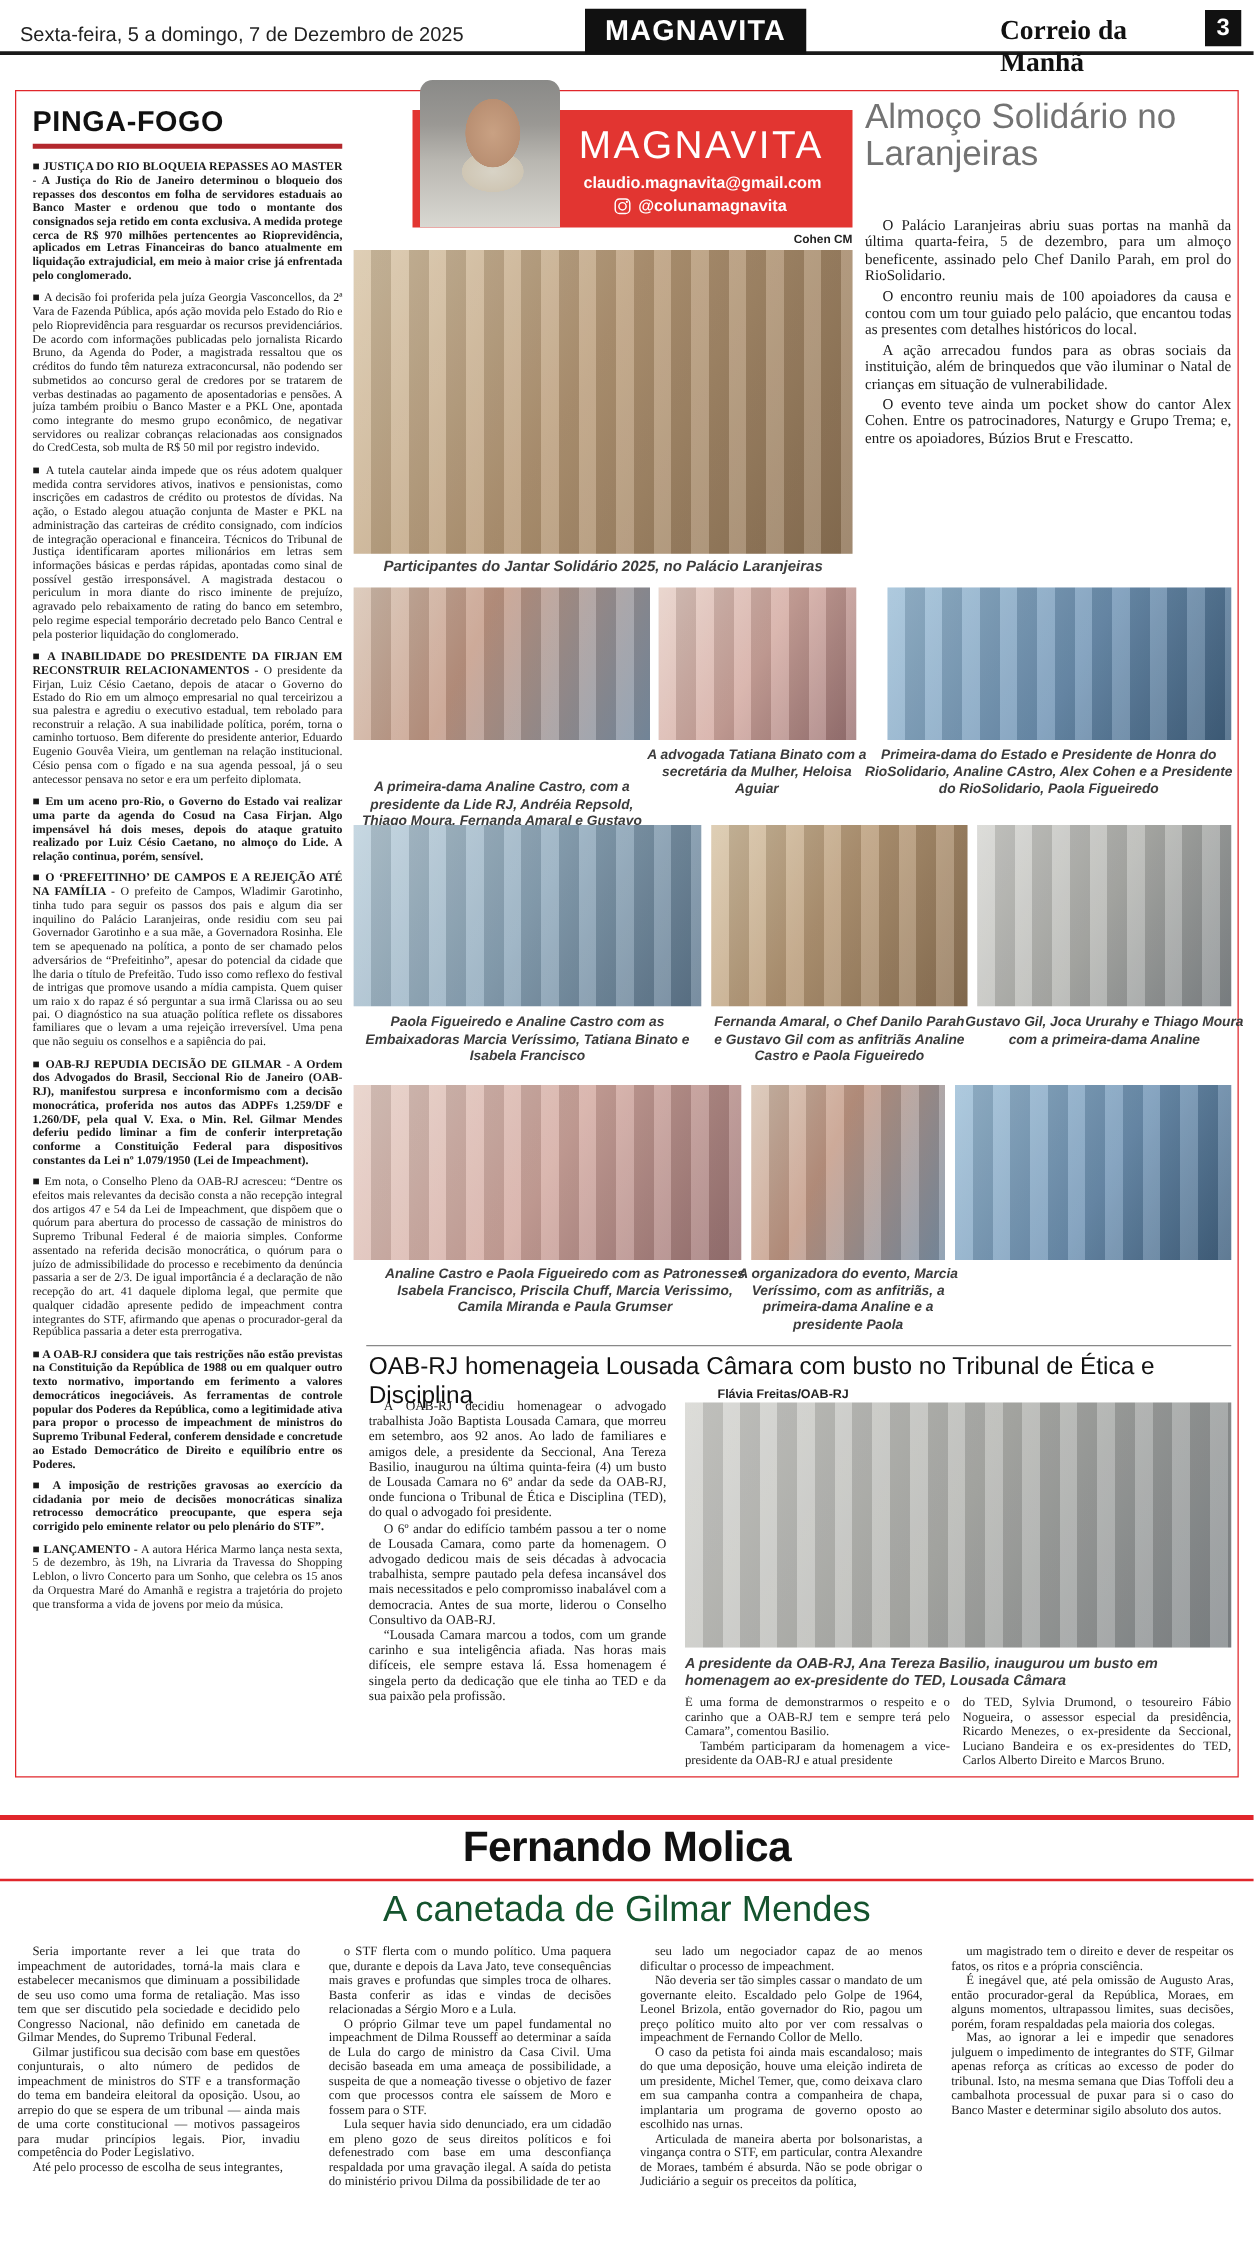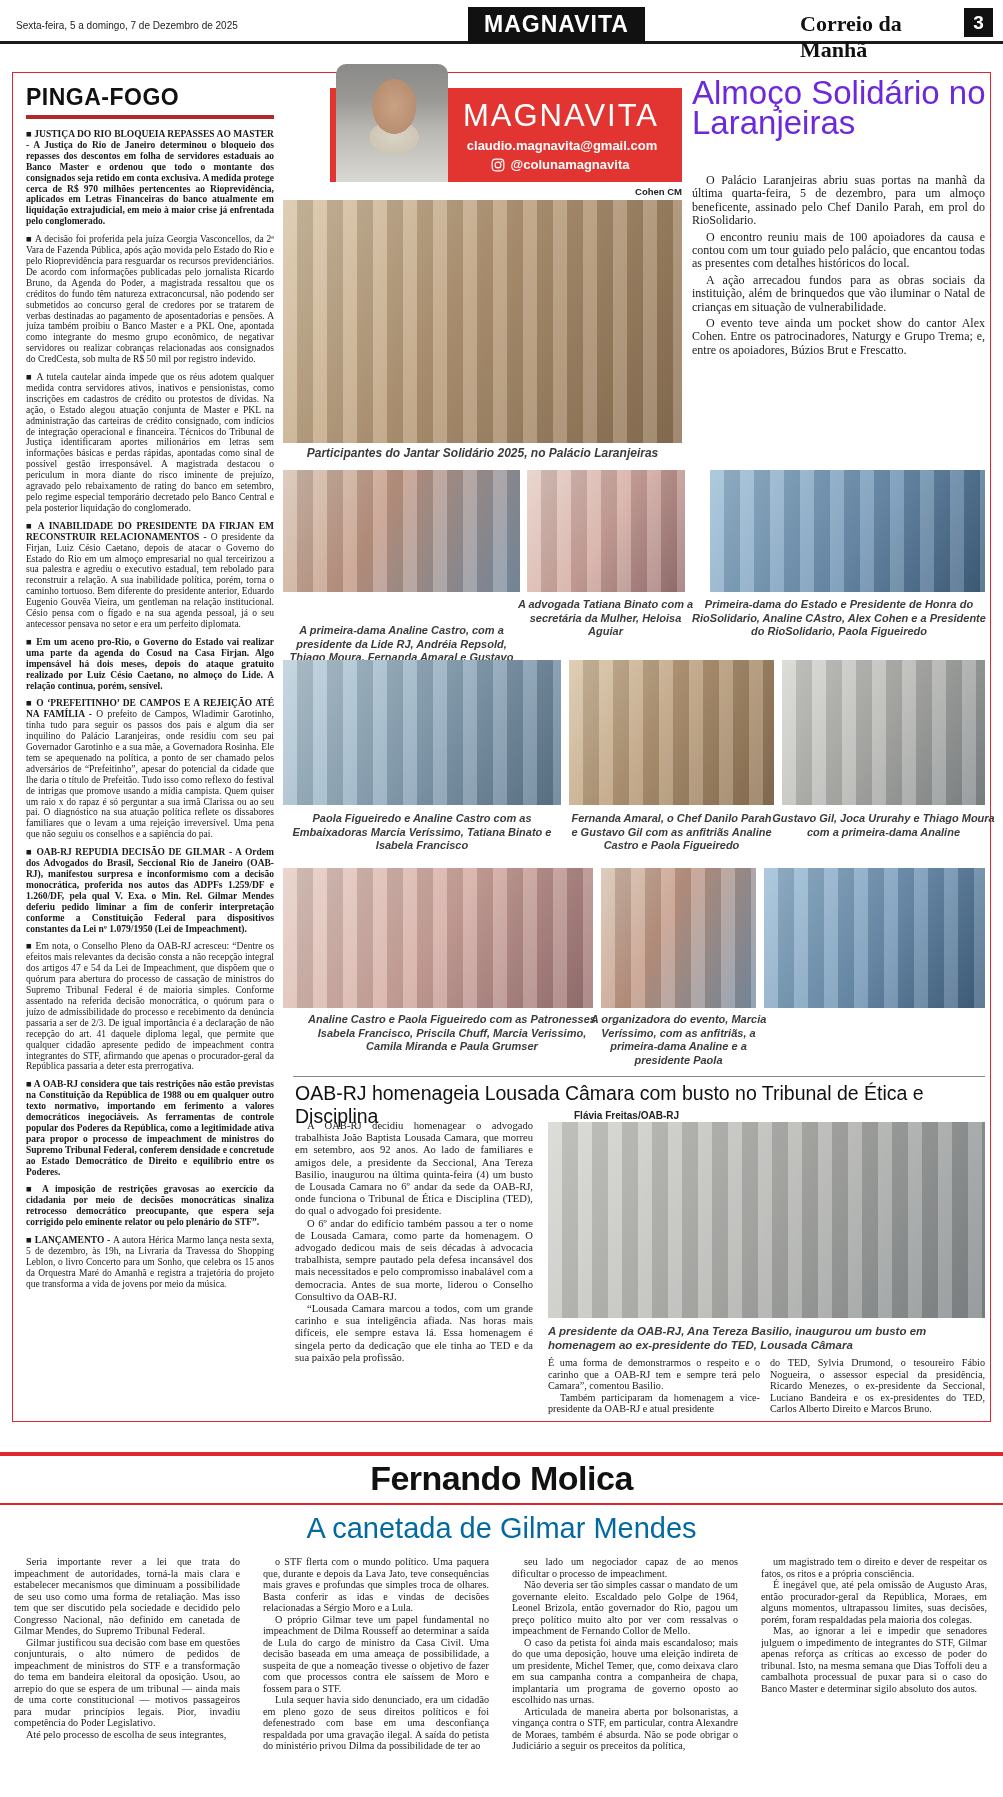--- a/index.html
+++ b/index.html
@@ -1,21 +1,21 @@
 <!DOCTYPE html>
 <html><head>
 <meta charset="utf-8">
 <style>
   * { box-sizing: border-box; }
   body { margin:0; background:#ffffff; font-family:"Liberation Serif", serif; color:#1a1a1a; }
   .page { position:relative; width:1003px; height:1797px; background:#fff; overflow:hidden; }
   .abs { position:absolute; }
 
   
-  .h-date { left:16px; top:20px; font-family:"Liberation Sans",sans-serif; font-size:10px; color:#222; }
+  .h-date { left:16px; top:20px; font-family:"Liberation Sans",sans-serif; font-size:16px; color:#222; }
   .h-rule { left:0; top:41px; width:1003px; height:3px; background:#1a1a1a; }
   .h-badge { left:468px; top:7px; background:#111; color:#fff; font-family:"Liberation Sans",sans-serif;
              font-weight:bold; font-size:23px; letter-spacing:1px; padding:4px 16px 5px; }
   .h-paper { left:800px; top:11px; width:160px; font-family:"Liberation Serif",serif; font-weight:bold; font-size:22px; color:#111; }
   .h-page  { left:964px; top:8px; width:29px; height:29px; background:#111; color:#fff;
              font-family:"Liberation Sans",sans-serif; font-weight:bold; font-size:19px;
              display:flex; align-items:center; justify-content:center; }
 
   
   .frame { left:12px; top:72px; width:979px; height:1350px; border:1px solid #e0262b; }
@@ -55,21 +55,21 @@
   .gblue { background:linear-gradient(120deg,#9fc0d8,#6f93b4 55%,#41617f); }
   .gpink { background:linear-gradient(120deg,#e6cfc6,#d3a9a0 50%,#9c7474); }
   .ggray { background:linear-gradient(120deg,#d6d6d2,#b3b4b0 50%,#84898c); }
 
   .cap { position:absolute; font-family:"Liberation Sans",sans-serif; font-style:italic; font-weight:bold;
          font-size:11px; line-height:13.5px; color:#3c3c3c; text-align:center; }
   .cap-main { font-size:12px; }
 
   
   .alm-title { left:692px; top:78px; width:300px; font-family:"Liberation Sans",sans-serif;
-               font-size:33px; line-height:30px; color:#6d28d9; }
+               font-size:28px; line-height:30px; color:#737373; }
   .alm-body { left:692px; top:174px; width:293px; height:284px; overflow:hidden;
               font-size:12px; line-height:13.4px; text-align:justify; }
   .alm-body p { margin:0 0 3px; text-indent:14px; }
 
   
   .oab-rule { left:293px; top:1076px; width:692px; height:1px; background:#888; }
   .oab-head { left:295px; top:1082px; width:695px; font-family:"Liberation Sans",sans-serif;
               font-size:19.5px; color:#111; }
   .oab-credit { left:548px; top:1110px; font-family:"Liberation Sans",sans-serif; font-weight:bold;
                 font-size:10px; color:#222;margin-left:26px; }
@@ -83,21 +83,21 @@
               font-size:10.2px; line-height:11.6px; text-align:justify; }
   .oab-colA p, .oab-colB p { margin:0; text-indent:12px; }
   .oab-colA p:first-child, .oab-colB p:first-child { text-indent:0; }
 
   
   .mo-bar1 { left:0; top:1452px; width:1003px; height:4px; background:#e0262b; }
   .mo-author { left:0; top:1459px; width:1003px; text-align:center; font-family:"Liberation Sans",sans-serif;
                font-weight:bold; font-size:34px; letter-spacing:-.5px; color:#111; }
   .mo-bar2 { left:0; top:1503px; width:1003px; height:2px; background:#e0262b; }
   .mo-head { left:0; top:1512px; width:1003px; text-align:center; font-family:"Liberation Sans",sans-serif;
-             font-size:29px; color:#0369a1; }
+             font-size:29px; color:#14532d; }
   .mo-col { top:1556px; width:226px; height:238px; overflow:hidden;
             font-size:10.2px; line-height:11.5px; text-align:justify; }
   .mo-col p { margin:0; text-indent:12px; }
   .mo-c1 { left:14px; } .mo-c2 { left:263px; } .mo-c3 { left:512px; } .mo-c4 { left:761px; }
 </style>
 </head>
 <body>
 
 <div class="page">
 

